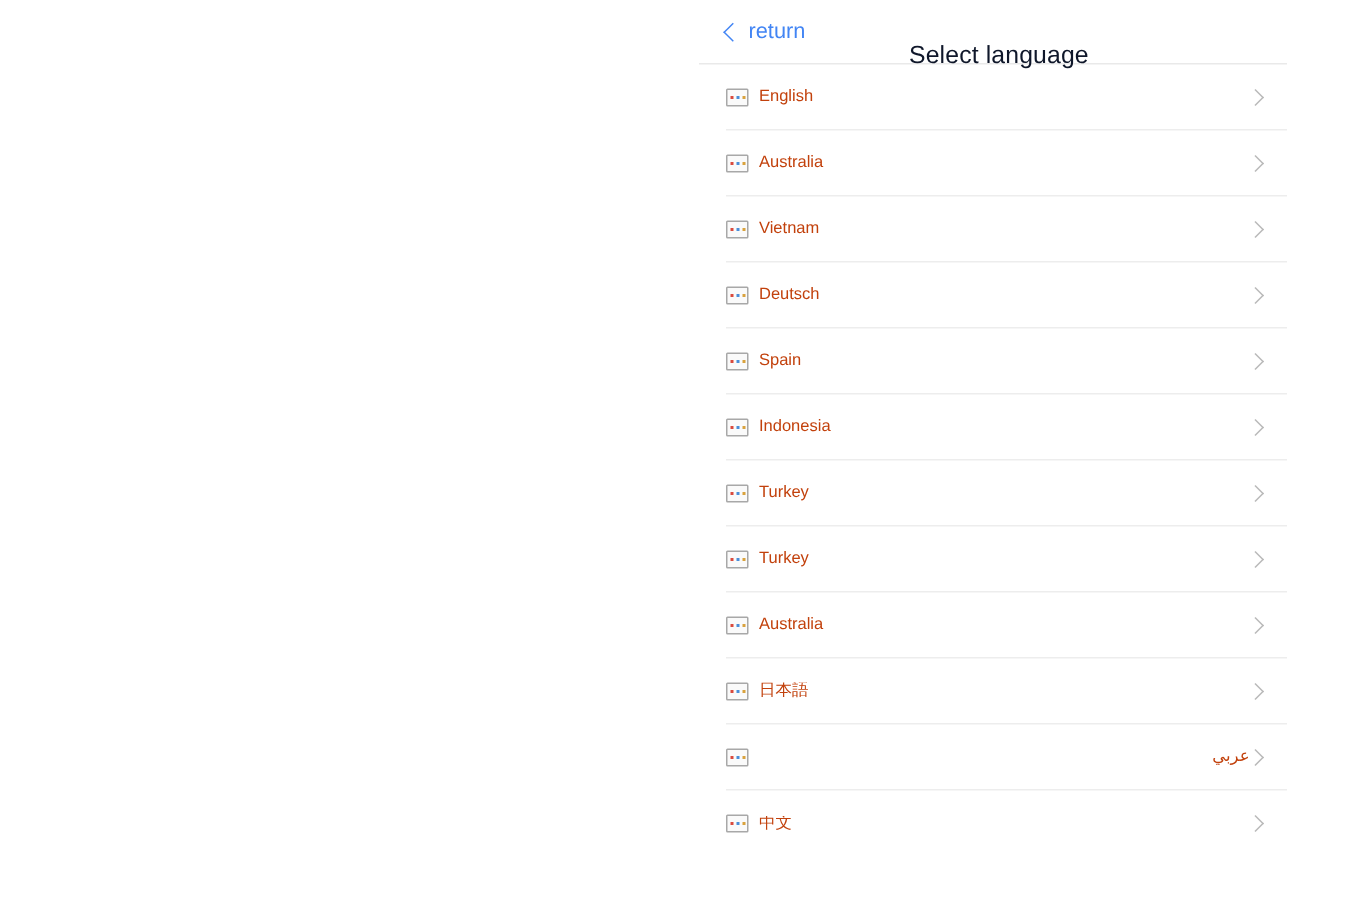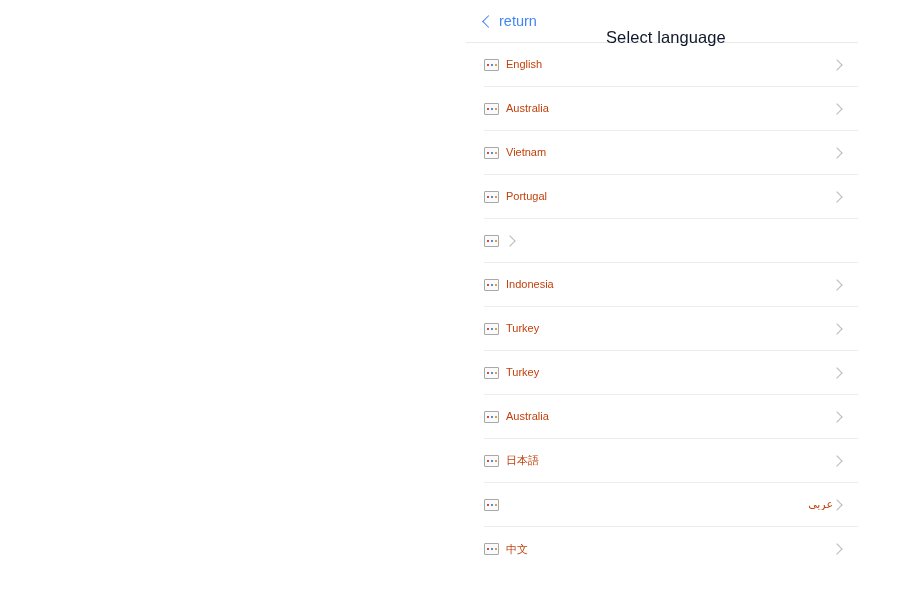--- a/index.html
+++ b/index.html
@@ -177,25 +177,26 @@
           <span class="lang-label">Australia</span>
           <span class="chev-right"></span>
         </div>
         <div class="lang-row">
           <span class="flag-icon"></span>
           <span class="lang-label">Vietnam</span>
           <span class="chev-right"></span>
         </div>
         <div class="lang-row">
           <span class="flag-icon"></span>
-          <span class="lang-label">Portugal</span>
-          <span class="chev-right"></span>
-        </div>
-        <div class="lang-row">
-          <span class="flag-icon"></span>
+          <span class="lang-label">Deutsch</span>
+          <span class="chev-right"></span>
+        </div>
+        <div class="lang-row">
+          <span class="flag-icon"></span>
+          <span class="lang-label">Spain</span>
           <span class="chev-right"></span>
         </div>
         <div class="lang-row">
           <span class="flag-icon"></span>
           <span class="lang-label">Indonesia</span>
           <span class="chev-right"></span>
         </div>
         <div class="lang-row">
           <span class="flag-icon"></span>
           <span class="lang-label">Turkey</span>

